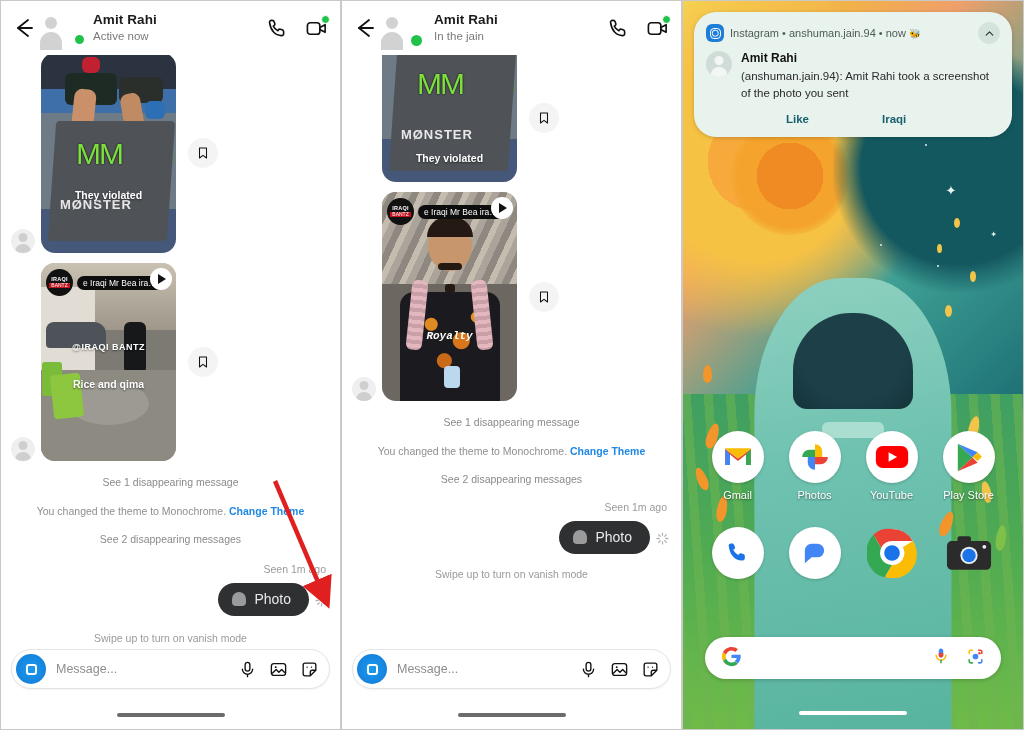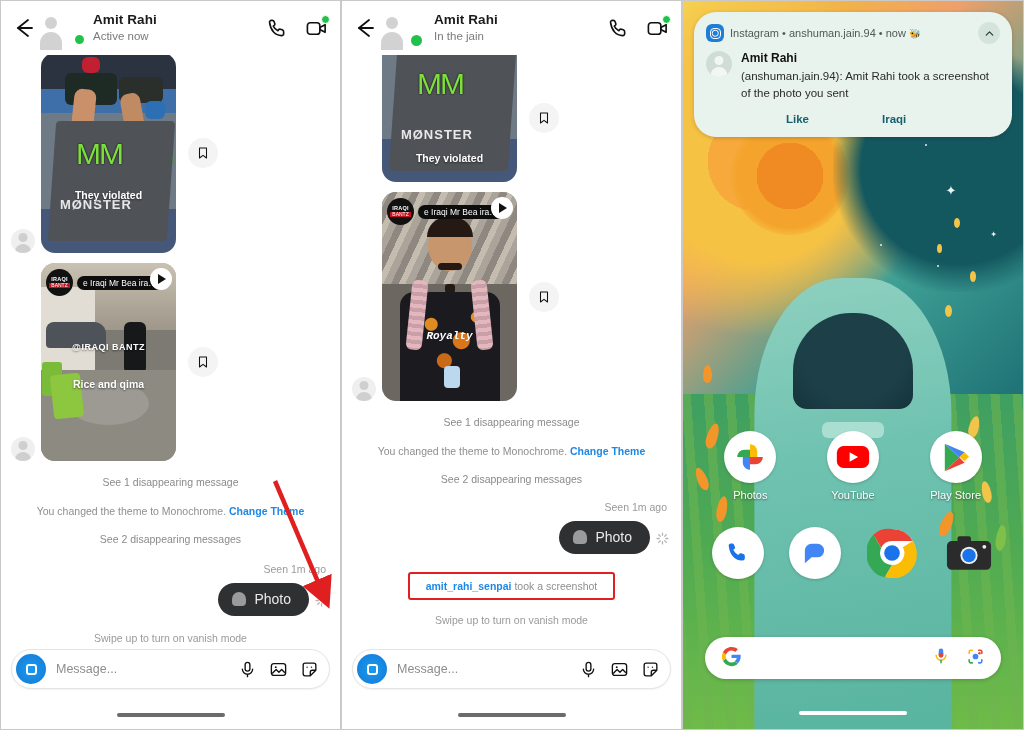--- a/index.html
+++ b/index.html
@@ -564,25 +564,20 @@
           <span class="ghost-ico"></span>
           <span>Photo</span>
         </div>
         <span class="spinner">
           <svg viewBox="0 0 24 24" width="13" height="13" stroke="#b4b4b4" stroke-width="2.4" stroke-linecap="round">
             <path d="M12 2v4M12 18v4M2 12h4M18 12h4M4.9 4.9l2.9 2.9M16.2 16.2l2.9 2.9M19.1 4.9l-2.9 2.9M7.8 16.2l-2.9 2.9"></path>
           </svg>
         </span>
       </div>
 
-      <div class="ss-notice-wrap">
-        <div class="ss-notice">
-          <span class="ss-user">amit_rahi_senpai</span><span> took a screenshot</span>
-        </div>
-      </div>
 
       <div class="vanish-line" style="margin-top:14px;">Swipe up to turn on vanish mode</div>
     </div>
 
     <div class="composer">
       <span class="cam-circle">
           <span class="lens"></span>
         </span>
       <span class="msg-placeholder">Message...</span>
       <span class="comp-icons">
@@ -674,20 +669,32 @@
         </div>
         <div class="notif-actions">
           <span class="notif-act">Like</span>
           <span class="notif-act">Iraqi</span>
         </div>
       </div>
 
       <div class="apps">
         <div class="app-row">
 
+          <div class="app">
+            <span class="app-ico">
+              <svg viewBox="0 0 40 40" width="32" height="32">
+                <path d="M4 10v20h6V17l10 8 10-8v13h6V10l-16 12z" fill="#ea4335"></path>
+                <path d="M4 10v20h6V17z" fill="#4285f4"></path>
+                <path d="M30 17v13h6V10z" fill="#34a853"></path>
+                <path d="M4 10l16 12 16-12v-1H4z" fill="#fbbc05"></path>
+                <path d="M20 22L10 14v13H4V10l16 12 16-12v17h-6V14z" fill="none"></path>
+              </svg>
+            </span>
+            <span class="app-label">Gmail</span>
+          </div>
 
           <div class="app">
             <span class="app-ico">
               <svg viewBox="0 0 40 40" width="32" height="32">
                 <path d="M20 4c5 0 9 4 9 9v7h-9z" fill="#fbbc05"></path>
                 <path d="M36 20c0 5-4 9-9 9h-7v-9z" fill="#ea4335"></path>
                 <path d="M20 36c-5 0-9-4-9-9v-7h9z" fill="#4285f4"></path>
                 <path d="M4 20c0-5 4-9 9-9h7v9z" fill="#34a853"></path>
               </svg>
             </span>

